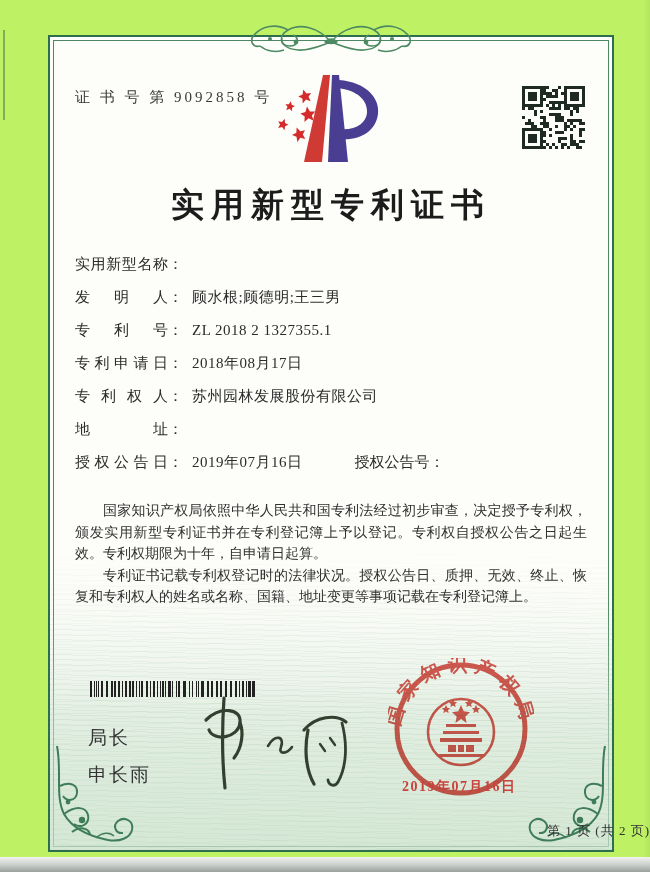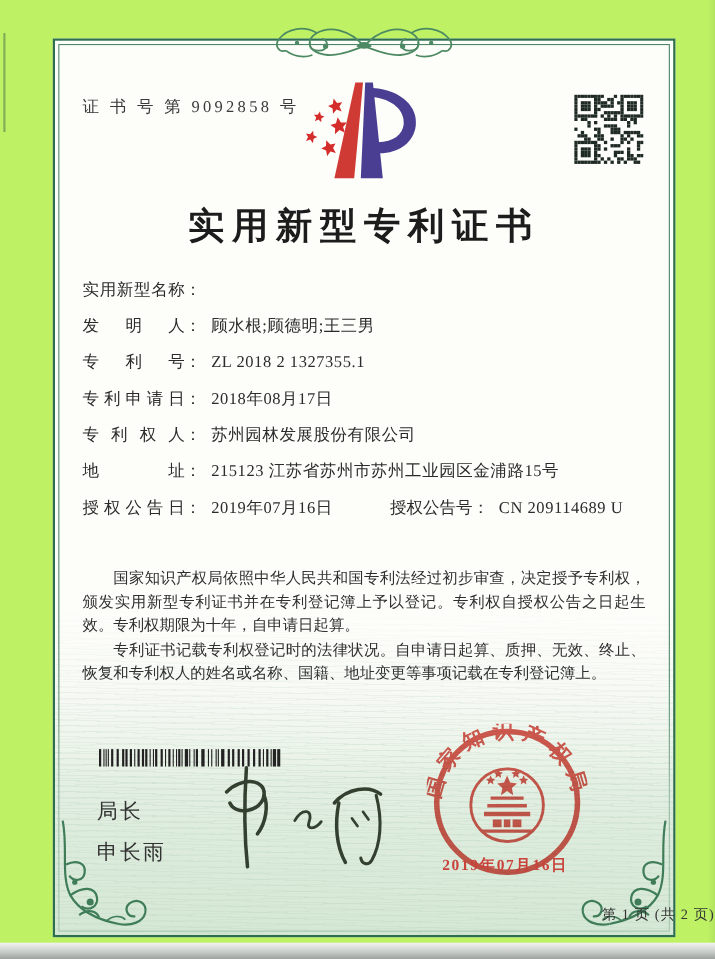--- a/index.html
+++ b/index.html
@@ -38,21 +38,21 @@
 
   .fields{position:absolute;left:75px;top:253px;right:40px;display:flex;flex-direction:column;gap:11px;
     font-size:15px;color:#2b2b2b;}
   .field-row{display:flex;align-items:baseline;line-height:22px;}
   .field-label{display:inline-block;width:93px;text-align:justify;text-align-last:justify;}
   .field-colon{margin-right:9px;}
   .field-value{letter-spacing:.5px;}
   .grant-row .pair2{margin-left:52px;display:flex;align-items:flex-start;}
   .grant-row .pair2 .field-label{width:auto;text-align-last:auto;}
 
-  .paragraphs{position:absolute;left:75px;top:516px;width:512px;font-size:14px;line-height:21.5px;
+  .paragraphs{position:absolute;left:75px;top:500px;width:512px;font-size:14px;line-height:21.5px;
     color:#2f2f2f;text-align:justify;}
   .paragraphs p{margin:0;text-indent:2em;}
 
   .barcode{position:absolute;left:90px;top:681px;}
   .signer{position:absolute;left:88px;top:725px;font-size:19px;color:#333;font-family:Liberation Mono, monospace;}
   .signer div{margin-bottom:11px;letter-spacing:2px;}
   .signature{position:absolute;left:192px;top:688px;}
 
   .seal{position:absolute;left:388px;top:658px;mix-blend-mode:multiply;}
   .seal-date{position:absolute;left:402px;top:778px;font-size:14px;color:#c9433c;letter-spacing:1.5px;font-weight:bold;}
@@ -383,37 +383,35 @@
       <span class="field-value">2018年08月17日</span>
     </div>
     <div class="field-row">
       <span class="field-label">专利权人</span>
         <span class="field-colon">：</span>
       <span class="field-value">苏州园林发展股份有限公司</span>
     </div>
     <div class="field-row">
       <span class="field-label">地址</span>
         <span class="field-colon">：</span>
-      <span class="field-value">215123 江苏省苏州市苏州工业园区金浦路15号</span>
     </div>
     <div class="field-row grant-row">
       <span class="field-label">授权公告日</span>
         <span class="field-colon">：</span>
       <span class="field-value">2019年07月16日</span>
       <span class="pair2">
         <span class="field-label">授权公告号</span>
           <span class="field-colon">：</span>
-        <span class="field-value">CN 209114689 U</span>
       </span>
     </div>
   </div>
 
   <div class="paragraphs">
     <p>国家知识产权局依照中华人民共和国专利法经过初步审查，决定授予专利权，颁发实用新型专利证书并在专利登记簿上予以登记。专利权自授权公告之日起生效。专利权期限为十年，自申请日起算。</p>
-    <p>专利证书记载专利权登记时的法律状况。自申请日起算、质押、无效、终止、恢复和专利权人的姓名或名称、国籍、地址变更等事项记载在专利登记簿上。</p>
+    <p>专利证书记载专利权登记时的法律状况。授权公告日、质押、无效、终止、恢复和专利权人的姓名或名称、国籍、地址变更等事项记载在专利登记簿上。</p>
   </div>
 
   <div class="barcode">
     <svg width="165" height="16" viewBox="0 0 165 16">
         <g class="bars" fill="#222">
           <rect x="0" y="0" width="2" height="16"></rect>
           <rect x="4" y="0" width="1" height="16"></rect>
           <rect x="6" y="0" width="1" height="16"></rect>
           <rect x="8" y="0" width="1" height="16"></rect>
           <rect x="11" y="0" width="2" height="16"></rect>

